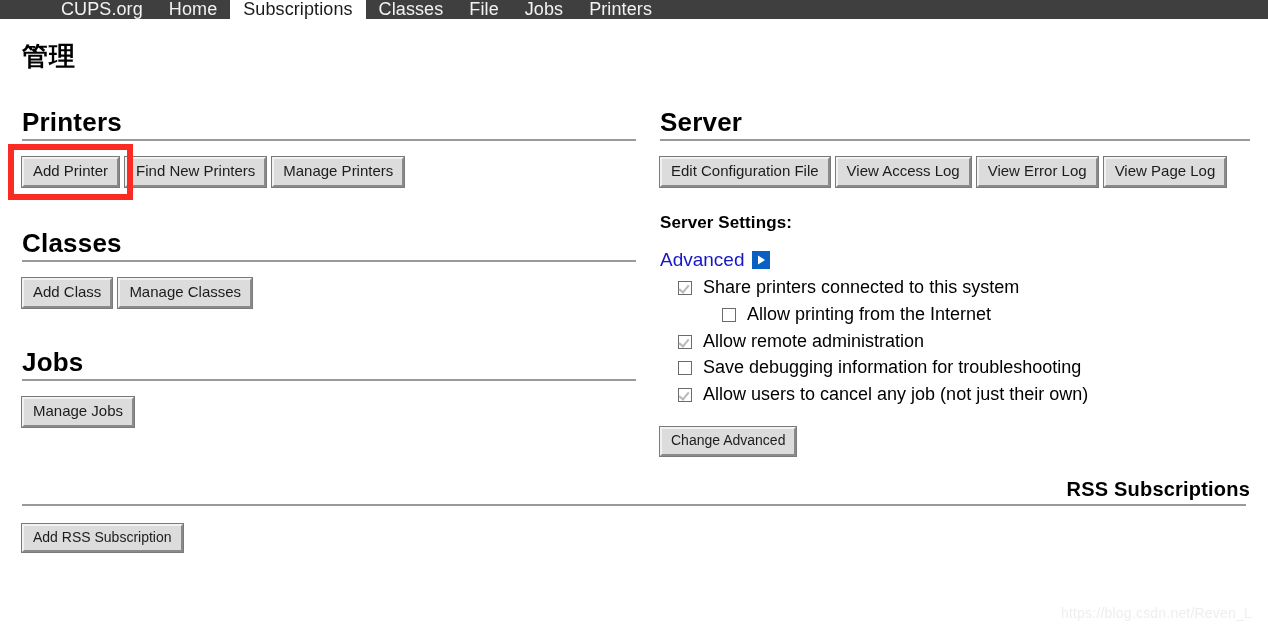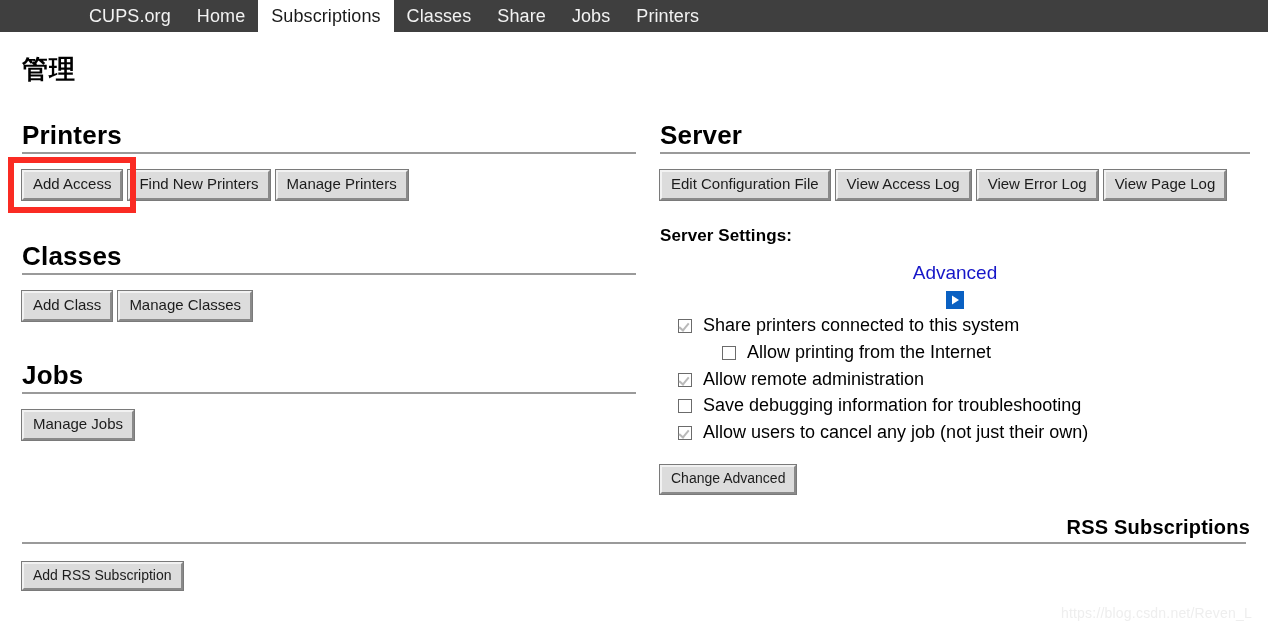--- a/index.html
+++ b/index.html
@@ -11,25 +11,25 @@
     height: 630px;
     background: #ffffff;
     font-family: "Liberation Sans", sans-serif;
     color: #000000;
     overflow: hidden;
     position: relative;
   }
 
   
   .navbar {
-    height: 32px;
+    height: 19px;
     background: #3f3f3f;
     display: flex;
     align-items: stretch;
-    padding-left: 76px;
+    padding-left: 48px;
     box-sizing: border-box;
   }
   .nav-item {
     display: flex;
     align-items: center;
     padding: 0 13px;
     font-size: 18px;
     color: #f2f2f2;
     letter-spacing: 0.1px;
     white-space: nowrap;
@@ -134,21 +134,20 @@
     font-size: 17px;
     font-weight: bold;
     margin: 26px 0 0 0;
     letter-spacing: 0.1px;
   }
   .advanced-line {
     margin-top: 16px;
     display: flex;
     align-items: center;
     gap: 7px;
-    flex-direction: column;
   }
   .advanced-link {
     font-size: 19px;
     color: #1616c8;
     cursor: pointer;
   }
   .tri-toggle {
     width: 18px;
     height: 18px;
     background: #0a60c2;
@@ -220,39 +219,39 @@
   }
 </style>
 </head>
 <body>
 
 <div class="navbar">
   <div class="nav-item">CUPS.org</div>
   <div class="nav-item">Home</div>
   <div class="nav-item active">Subscriptions</div>
   <div class="nav-item">Classes</div>
-  <div class="nav-item">Share</div>
+  <div class="nav-item">File</div>
   <div class="nav-item">Jobs</div>
   <div class="nav-item">Printers</div>
 </div>
 
 <div class="page">
 
   <h1 class="page-title">管理</h1>
 
   <div class="columns">
 
     <div class="col-left">
 
       <section>
         <h2 class="section">Printers</h2>
         <hr class="rule">
         <div class="btn-row">
           <span class="annot-wrap">
-            <button class="btn">Add Access</button>
+            <button class="btn">Add Printer</button>
             <span class="annot-box"></span>
           </span>
           <button class="btn">Find New Printers</button>
           <button class="btn">Manage Printers</button>
         </div>
       </section>
 
       <section style="margin-top:42px">
         <h2 class="section">Classes</h2>
         <hr class="rule">

